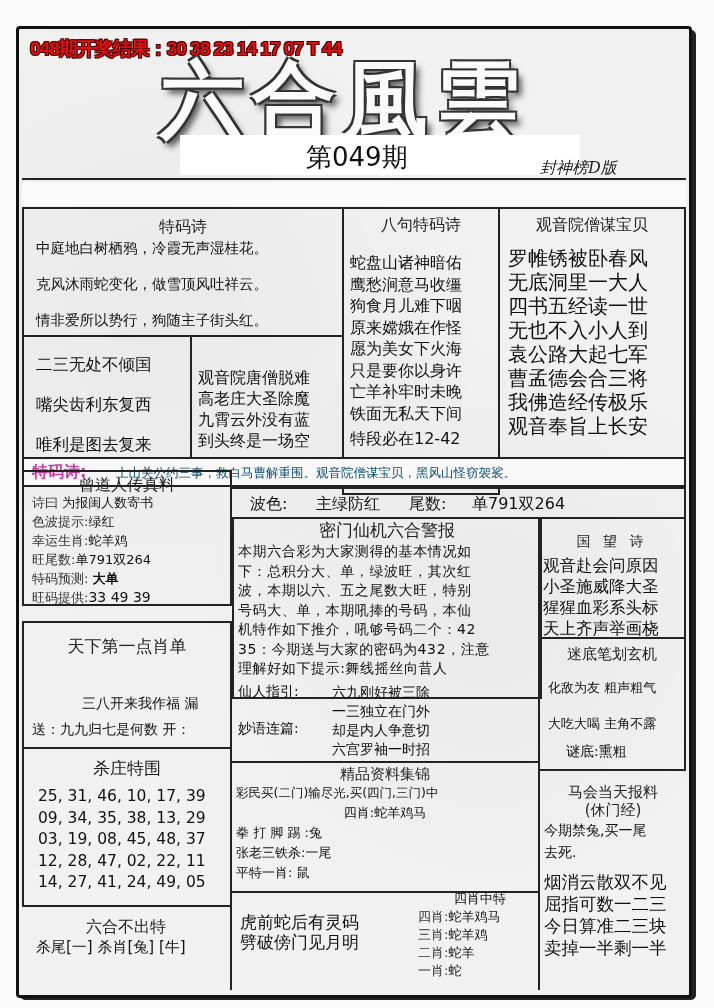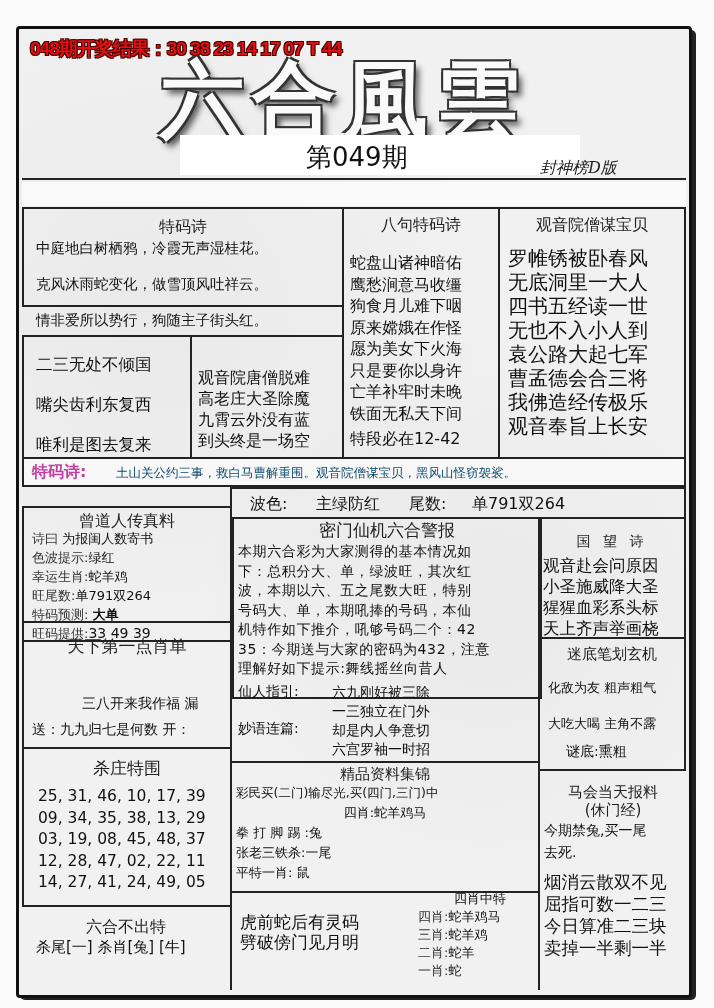--- a/index.html
+++ b/index.html
@@ -33,21 +33,21 @@
 <div class="frame"></div>
 
 <div class="red-result">048期开奖结果：30 38 23 14 17 07 T 44</div>
 <div class="logo">六合風雲</div>
 <div class="issue-band"></div>
 <div class="issue">第049期</div>
 <div class="edition">封神榜D版</div>
 <div class="hr" style="left:22px;top:178px;width:664px;height:2px;"></div>
 <div class="abs" style="left:22px;top:182px;width:664px;height:24px;background:#fafafa;"></div>
 
-<div class="cell" style="left:22px;top:207px;width:322px;height:100px;">
+<div class="cell" style="left:22px;top:207px;width:322px;height:130px;">
   <div class="ttl" style="margin-top:8px;">特码诗</div>
   <div style="padding-left:12px;font-size:14.5px;line-height:36px;margin-top:-8px;">
     <div class="line">中庭地白树栖鸦，冷霞无声湿桂花。</div>
     <div class="line">克风沐雨蛇变化，做雪顶风吐祥云。</div>
     <div class="line">情非爱所以势行，狗随主子街头红。</div>
   </div>
 </div>
 <div class="cell" style="left:22px;top:335px;width:170px;height:124px;">
   <div style="padding:8px 0 0 12px;font-size:16.5px;line-height:40px;">
     <div class="line">二三无处不倾国</div>
@@ -56,21 +56,21 @@
   </div>
 </div>
 <div class="cell" style="left:190px;top:335px;width:154px;height:124px;">
   <div style="padding:30px 0 0 6px;font-size:16px;line-height:21px;">
     <div class="line">观音院唐僧脱难</div>
     <div class="line">高老庄大圣除魔</div>
     <div class="line">九霄云外没有蓝</div>
     <div class="line">到头终是一场空</div>
   </div>
 </div>
-<div class="cell" style="left:342px;top:207px;width:158px;height:252px;">
+<div class="cell" style="left:342px;top:207px;width:158px;height:288px;">
   <div class="ttl" style="margin-top:6px;font-size:16px;">八句特码诗</div>
   <div style="padding:16px 0 0 6px;font-size:16px;line-height:21.5px;">
     <div class="line">蛇盘山诸神暗佑</div>
     <div class="line">鹰愁涧意马收缰</div>
     <div class="line">狗食月儿难下咽</div>
     <div class="line">原来嫦娥在作怪</div>
     <div class="line">愿为美女下火海</div>
     <div class="line">只是要你以身许</div>
     <div class="line">亡羊补牢时未晚</div>
     <div class="line">铁面无私天下间</div>
@@ -89,21 +89,21 @@
     <div class="line">我佛造经传极乐</div>
     <div class="line">观音奉旨上长安</div>
   </div>
 </div>
 
 <div class="pink-bar">
   <span style="position:absolute;left:8px;top:3px;font-size:16px;font-weight:bold;color:#c040a0;">特码诗:</span>
   <span style="position:absolute;left:92px;top:6px;font-size:12.5px;color:#0c4a6e;white-space:nowrap;">土山关公约三事，救白马曹解重围。观音院僧谋宝贝，黑风山怪窃袈裟。</span>
 </div>
 
-<div class="cell" style="left:22px;top:506px;width:210px;height:136px;">
+<div class="cell" style="left:22px;top:470px;width:210px;height:136px;">
   <div class="ttl" style="margin-top:4px;font-size:16px;line-height:17px;">曾道人传真料</div>
   <div style="padding-left:8px;font-size:13px;line-height:19px;">
     <div class="line"><span style="color:#333;">诗曰</span> <span>为报闺人数寄书</span></div>
     <div class="line"><span style="color:#333;">色波提示:</span><span>绿红</span></div>
     <div class="line"><span style="color:#333;">幸运生肖:</span><span>蛇羊鸡</span></div>
     <div class="line"><span style="color:#333;">旺尾数:</span><span>单791双264</span></div>
     <div class="line"><span style="color:#333;">特码预测:</span> <span style="font-weight:bold;">大单</span></div>
     <div class="line"><span style="color:#333;">旺码提供:</span><span style="font-size:14px;">33  49  39</span></div>
   </div>
 </div>

